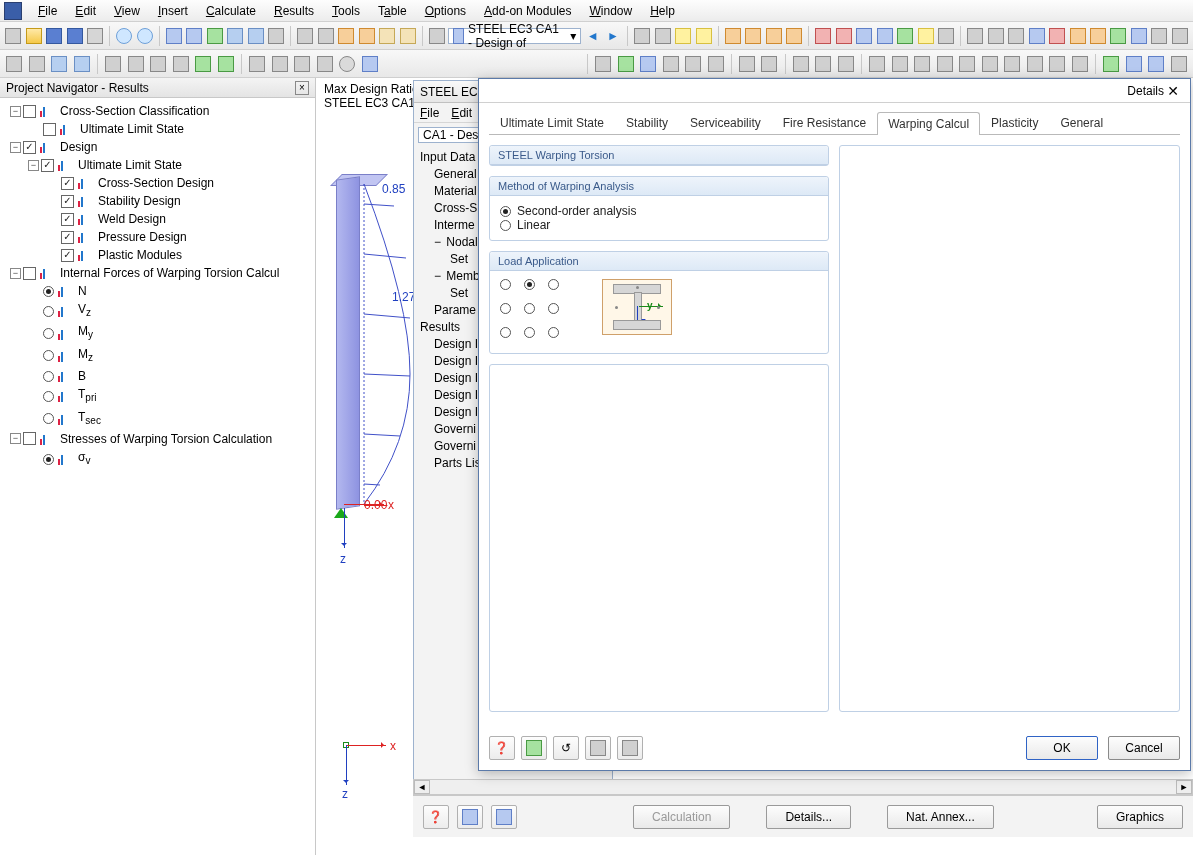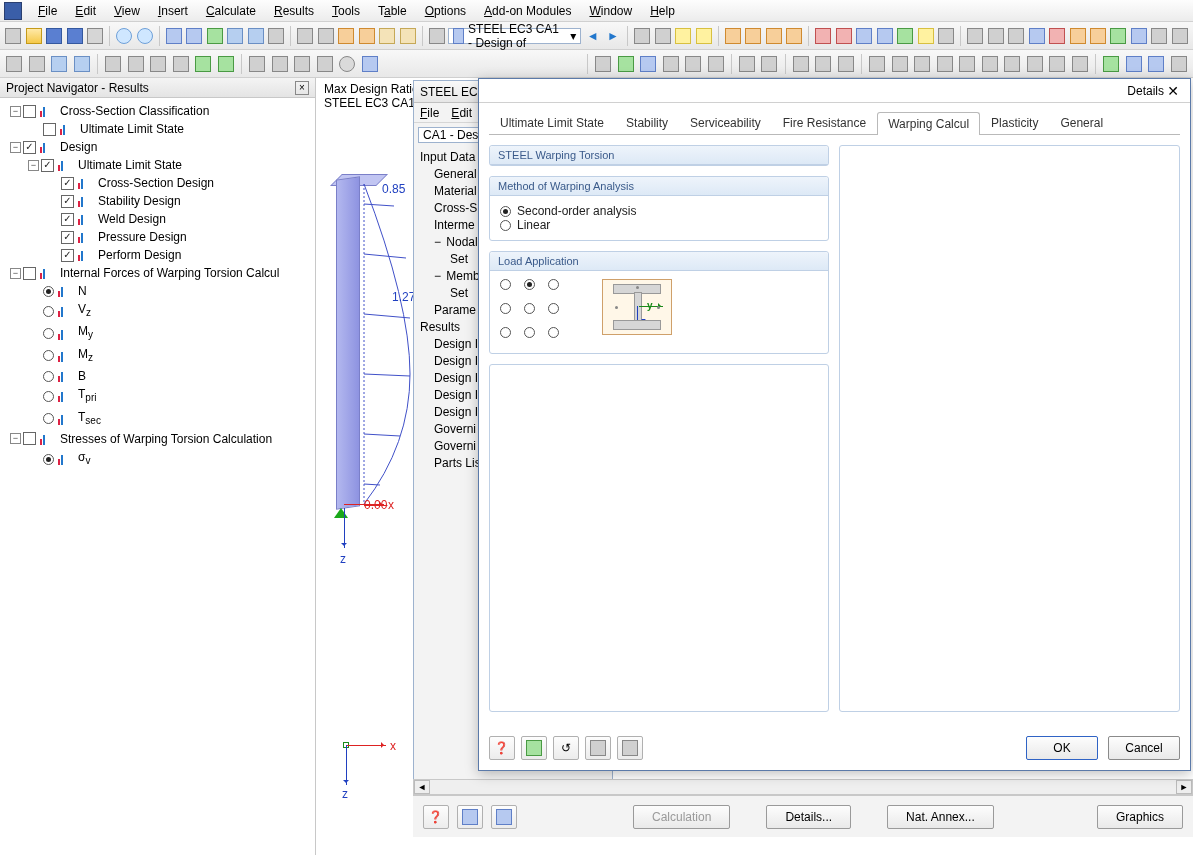--- a/index.html
+++ b/index.html
@@ -510,21 +510,21 @@
         <span>Pressure Design</span>
       </div>
       <div class="row">
         <span class="sp" style="width: 42px;"></span>
         <span class="sp" style="width: 13px;"></span>
         <span class="chk on"></span>
         <span class="ticon i1">
           <i></i>
           <i></i>
         </span>
-        <span>Perform Design</span>
+        <span>Plastic Modules</span>
       </div>
       <div class="row">
         <span class="sp" style="width: 6px;"></span>
         <span class="tw">−</span>
         <span class="chk"></span>
         <span class="ticon i1">
           <i></i>
           <i></i>
         </span>
         <span>Internal Forces of Warping Torsion Calcul</span>

